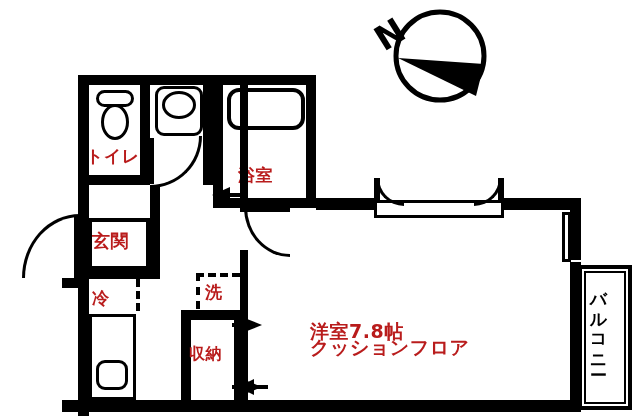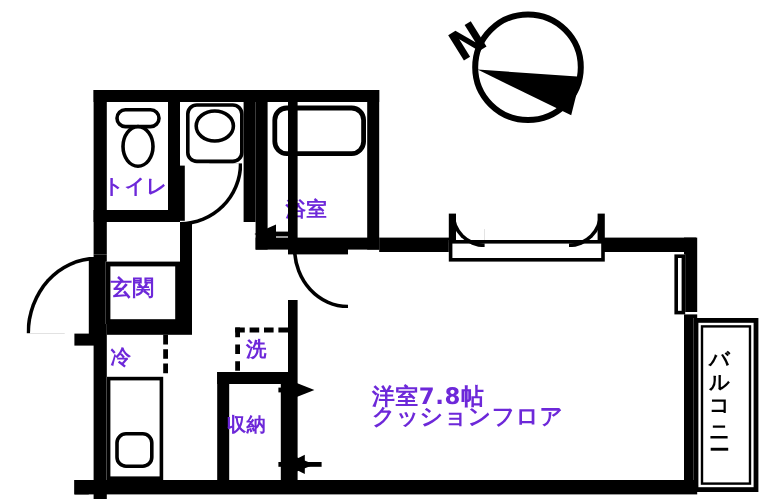--- a/index.html
+++ b/index.html
@@ -35,21 +35,21 @@
     box-sizing: border-box;
   }
   .dashed {
     position: absolute;
     border-left: 4px dashed #000000;
     border-top: 4px dashed #000000;
     box-sizing: border-box;
   }
   .label {
     position: absolute;
-    color: #6d28d9;
+    color: #b91c1c;
     font-weight: 700;
     letter-spacing: 0.5px;
     white-space: nowrap;
     line-height: 1.18;
   }
   .label-v {          
     position: absolute;
     color: #000000;
     font-weight: 700;
     writing-mode: vertical-rl;

